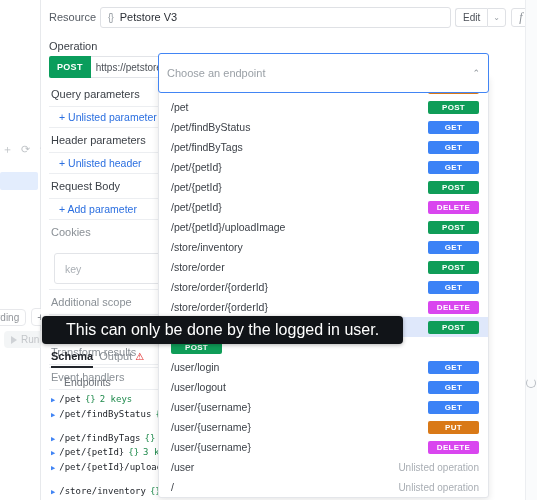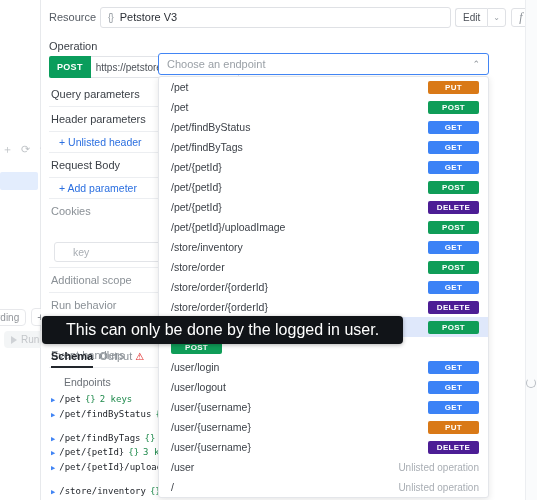--- a/index.html
+++ b/index.html
@@ -98,21 +98,21 @@
     background: #0a9d5c; color: #fff; font-size: 9px; font-weight: bold;
     letter-spacing: .3px; display: flex; align-items: center; padding: 0 8px;
     border-radius: 2px 0 0 2px;
   }
   .url-box {
     border: 1px solid #e2e4e8; border-left: none; background: #fff;
     display: flex; align-items: center; padding: 0 5px; font-size: 10px;
     color: #4b5057; width: 148px; white-space: nowrap; overflow: hidden;
   }
   .endpoint-combo {
-    position: absolute; left: 158px; top: 53px; width: 331px; height: 22px;
+    position: absolute; left: 158px; top: 53px; width: 331px; height: 40px;
     border: 1.5px solid #4285f4; border-radius: 3px; background: #fff;
     display: flex; align-items: center; padding: 0 8px;
     font-size: 11px; color: #9aa0a6;
     z-index: 30;
   }
   .endpoint-combo .caret {
     margin-left: auto; color: #8a9096; font-size: 9px;
   }
 
   
@@ -121,23 +121,23 @@
     border-bottom: 1px solid #eceef1;
     padding: 6px 2px 6px 2px;
     font-size: 11px; color: #3a3f46;
   }
   .setting-row.muted { color: #8a9096; }
   .link-btn {
     color: #2b6fe0; font-size: 10.5px; padding: 4px 0 4px 10px;
     border-bottom: 1px solid #eceef1;
   }
   .key-input {
-    border: 1px solid #e2e4e8; border-radius: 3px; height: 20px;
-    display: flex; align-items: center; padding: 0 18px;
-    color: #a9aeb4; font-size: 10.5px; margin: 19px 0 5px 5px; width: 140px;
+    border: 1px solid #e2e4e8; border-radius: 3px; height: 31px;
+    display: flex; align-items: center; padding: 0 10px;
+    color: #a9aeb4; font-size: 10.5px; margin: 9px 0 5px 5px; width: 140px;
   }
   .sub-wrap { border-bottom: 1px solid #eceef1; }
 
   
   .dropdown {
     position: absolute; left: 158px; top: 76px; width: 331px;
     background: #fff; border: 1px solid #e4e6ea; border-radius: 3px;
     box-shadow: 0 2px 7px rgba(0,0,0,.10);
     z-index: 20; overflow: hidden;
   }
@@ -148,21 +148,21 @@
   .dd-row.selected { background: #dfe8fb; }
   .dd-path { flex: 1; white-space: nowrap; overflow: hidden; }
   .dd-unlisted { color: #a9aeb4; font-size: 10px; }
   .verb {
     color: #fff; font-size: 8px; font-weight: bold; letter-spacing: .3px;
     border-radius: 2px; padding: 2px 0; width: 51px; text-align: center;
   }
   .verb.get    { background: #3b82f6; }
   .verb.post   { background: #0f9d58; }
   .verb.put    { background: #d97917; }
-  .verb.delete { background: #4c1d95; margin-left: 44px; }
+  .verb.delete { background: #d946ef; margin-left: 44px; }
 
   
   .tooltip {
     position: absolute; left: 42px; top: 316px; z-index: 60;
     background: #111418; color: #fff; border-radius: 4px;
     padding: 5px 24px; font-size: 16px; white-space: nowrap;
     box-shadow: 0 1px 4px rgba(0,0,0,.3);
   }
 
   
@@ -235,20 +235,21 @@
     </div>
 
     <div class="section-label">Operation</div>
     <div class="op-row">
       <span class="method-badge">POST</span>
       <span class="url-box">https://petstore3.swagger.io/api/v3</span>
     </div>
 
     <div class="settings-list">
       <div class="setting-row">Query parameters</div>
+      <div class="link-btn">+ Unlisted parameter</div>
       <div class="setting-row">Header parameters</div>
       <div class="link-btn">+ Unlisted header</div>
       <div class="setting-row">Request Body</div>
       <div class="link-btn">+ Add parameter</div>
       <div class="setting-row muted" style="border-bottom:none;">Cookies</div>
       <div class="sub-wrap">
         <div class="key-input">key</div>
       </div>
       <div class="setting-row muted">Additional scope</div>
       <div class="setting-row muted">Run behavior</div>

